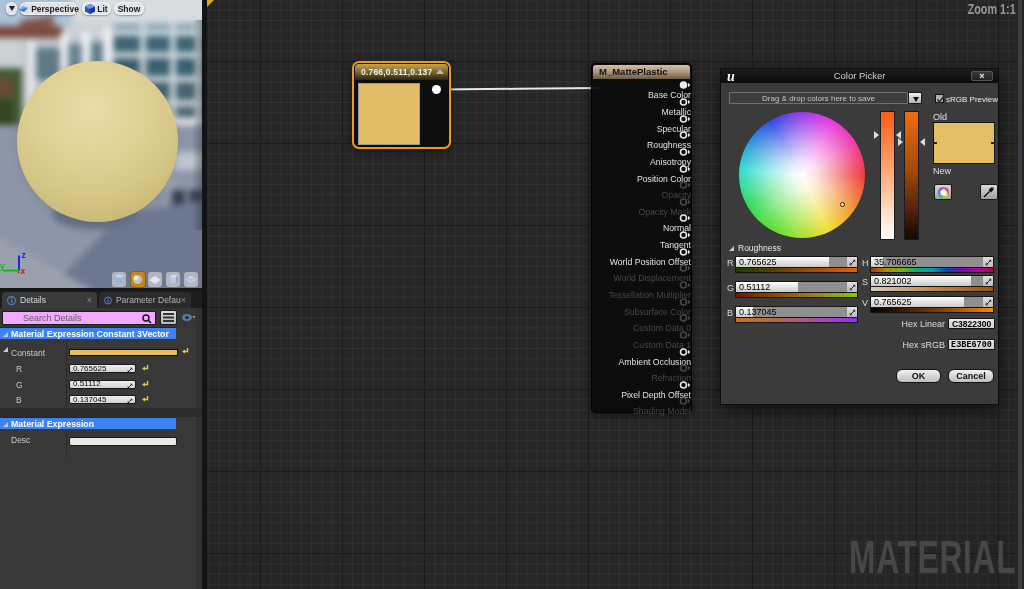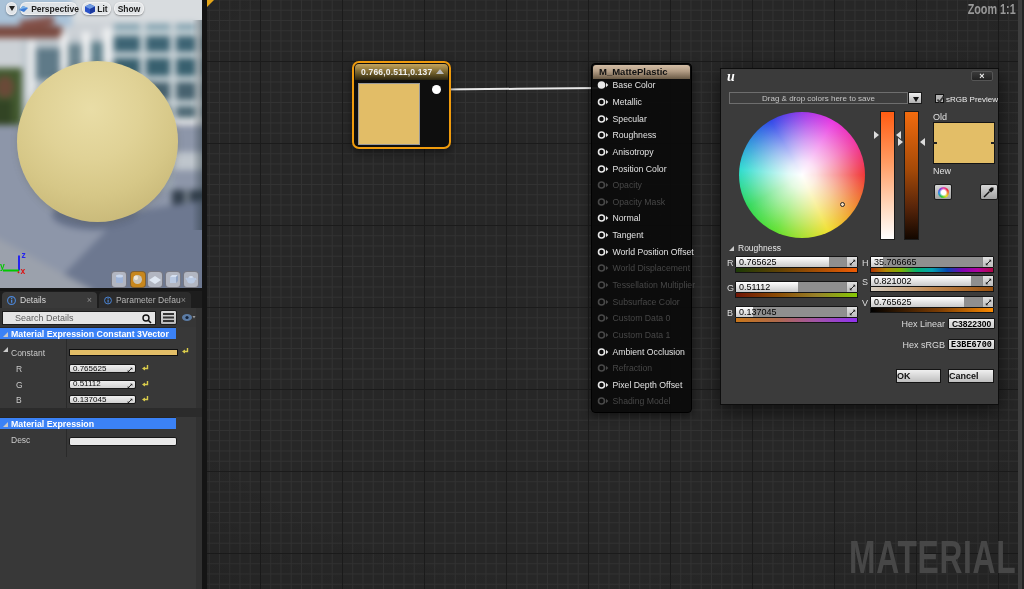--- a/index.html
+++ b/index.html
@@ -40,21 +40,21 @@
  border:1px solid #9a9a9a;}
 #cnode .opin{position:absolute;right:8px;top:22px;width:9px;height:9px;border-radius:50%;background:#fff;}
 
 
 #mnode{left:384px;top:63px;width:101px;height:350px;background:rgba(11,11,11,0.94);
  border:1px solid #000;border-radius:4px;box-shadow:0 3px 9px rgba(0,0,0,0.5);}
 #mnode .hdr{position:absolute;left:1px;top:1px;right:1px;height:14px;border-radius:3px 3px 0 0;
  background:linear-gradient(to bottom,#d3bda5 0%,#b29c84 45%,#6a5a46 100%);
  color:#111;font-size:9.5px;font-weight:bold;line-height:14px;padding-left:6px;}
 #mnode .rows{position:absolute;left:0;top:16.3px;right:0;}
-#mnode .row{height:16.65px;display:flex;align-items:flex-start;padding-left:5px;}
+#mnode .row{height:16.65px;display:flex;align-items:flex-end;padding-left:5px;flex-direction:column;}
 #mnode .row svg{flex:0 0 auto;}
 #mnode .row span{margin-left:3.5px;font-size:8.7px;color:#e2e2e2;white-space:nowrap;}
 #mnode .row.dis span{color:#474747;}
 
 
 #vp{left:0;top:0;width:202px;height:291px;background:#8d96a9;overflow:hidden;}
 #vpbg{position:absolute;left:-8px;top:-8px;width:218px;height:307px;filter:blur(3px);}
 #vpbg div{position:absolute;}
 #sphere{position:absolute;left:17px;top:61px;width:161px;height:161px;border-radius:50%;
  background:radial-gradient(circle at 46% 30%,#e9dda6 0%,#e0d296 35%,#d6c787 60%,#c7b777 85%,#baab6c 100%);
@@ -70,22 +70,22 @@
 .sbtn.sel{background:#c8871d;}
 
 
 #lpanel{left:0;top:291px;width:202px;height:298px;background:#383838;font-size:8.5px;color:#ccc;}
 #tabbar{position:absolute;left:0;top:0;width:202px;height:17px;background:#1d1d1d;}
 .tab{position:absolute;top:1px;height:16px;border-radius:4px 4px 0 0;display:flex;align-items:center;
  padding:0 5px;}
 .tab .ttl{margin-left:4px;color:#d8d8d8;}
 .tab .x{margin-left:8px;color:#8a8a8a;font-size:9px;}
 #srow{position:absolute;left:0;top:17px;width:202px;height:19px;background:#363636;}
-#sbox{position:absolute;left:2px;top:2.5px;width:154px;height:14px;background:#e5e5e5;
- border:1px solid #1c1c1c;color:#5d5d5d;font-size:9px;line-height:13px;padding-left:12px;}
+#sbox{position:absolute;left:2px;top:2.5px;width:154px;height:14px;background:#f0abfc;
+ border:1px solid #1c1c1c;color:#5d5d5d;font-size:9px;line-height:13px;padding-left:20px;}
 #lbtn{position:absolute;left:160px;top:2px;width:17px;height:15px;background:linear-gradient(#dcdcdc,#b8b8b8);
  border:1px solid #1c1c1c;border-radius:2px;}
 .sechdr{position:absolute;left:0;width:176px;height:12px;background:#3b82f6;color:#fff;
  font-weight:bold;font-size:8.8px;line-height:12px;padding-left:11px;border-top:1px solid #262626;}
 .sechdr:before{content:"";position:absolute;left:3px;top:3.5px;width:0;height:0;border-bottom:5px solid #c9c9c9;
  border-left:5px solid transparent;}
 .prow{position:absolute;color:#c9c9c9;font-size:8.5px;}
 .pfield{position:absolute;background:linear-gradient(#efefef,#d2d2d2);border:1px solid #191919;
  border-radius:2px;color:#0a0a0a;font-size:8px;line-height:8px;display:flex;align-items:center;
  padding-left:3px;}
@@ -135,21 +135,21 @@
 .slab{position:absolute;color:#dcdcdc;font-size:9px;}
 .spin{position:absolute;height:12px;border:1px solid #141414;background:#8f8f8f;border-radius:1px;}
 .spin .fill{position:absolute;left:0;top:0;bottom:0;background:linear-gradient(#fff,#cacaca);}
 .spin .txt{position:absolute;left:3px;top:0;color:#000;font-size:9px;line-height:11px;}
 .spin .ico{position:absolute;right:0;top:0;bottom:0;width:11px;background:linear-gradient(#e2e2e2,#bcbcbc);border-left:1px solid #8a8a8a;}
 .strip{position:absolute;height:5px;border:1px solid #141414;border-top:none;}
 .hexlbl{position:absolute;color:#dcdcdc;text-align:right;}
 .hexbox{position:absolute;width:47px;height:11px;background:linear-gradient(#e9e9e9,#cfcfcf);
  border:1px solid #141414;border-radius:1px;color:#000;font-size:8.5px;font-weight:bold;line-height:10px;text-align:center;}
 .pbtn{position:absolute;height:14px;background:linear-gradient(#efefef,#bfbfbf);border:1px solid #141414;
- border-radius:0;color:#111;font-size:9px;font-weight:bold;text-align:left;line-height:13px;}
+ border-radius:6px;color:#111;font-size:9px;font-weight:bold;text-align:center;line-height:13px;}
 </style>
 </head>
 <body>
 <div id="stage">
 <div class="abs" id="graph">
   <div class="abs" id="vignette"></div>
   <div class="abs" id="cornerflag"></div>
   <div class="abs" id="zoomtxt">Zoom 1:1</div>
   <div class="abs" style="left:811px;top:0;width:4px;height:589px;background:#3e3e3e;"></div>
   <div class="abs" style="left:815px;top:0;width:2px;height:589px;background:#232323;"></div>
@@ -488,20 +488,21 @@
           </svg></div></div>
   <div id="vline"></div>
   <div style="position:absolute;left:66px;top:138px;width:1px;height:28px;background:#2a2a2a;"></div>
   <div style="position:absolute;left:196px;top:17px;width:6px;height:281px;background:#313131;"></div>
   <div style="position:absolute;left:0;top:117px;width:202px;height:9px;background:#2b2b2b;"></div>
   <div class="sechdr" style="top:126px;">Material Expression</div>
   <div class="prow" style="left:11px;top:144px;">Desc</div>
   <div class="pfield" style="left:69px;top:146px;width:108px;height:9px;background:#e9e9e9;"></div>
 </div>
 <div class="abs" id="picker">
+  <div id="ptitle">Color Picker</div>
   <div id="plogo">u</div>
   <div id="pclose">×</div>
   <div id="combo">Drag &amp; drop colors here to save</div>
   <div id="comboarr"></div>
   <div id="cbx"><svg width="9" height="9" viewBox="0 0 9 9">
           <path d="M1.5 4.5 L3.5 7 L7.5 1.5" stroke="#3a3a3a" stroke-width="1.8" fill="none"></path>
         </svg></div>
   <div id="cbxlbl">sRGB Preview</div>
   <div id="wheel"></div>
   <div id="wmark"></div>

